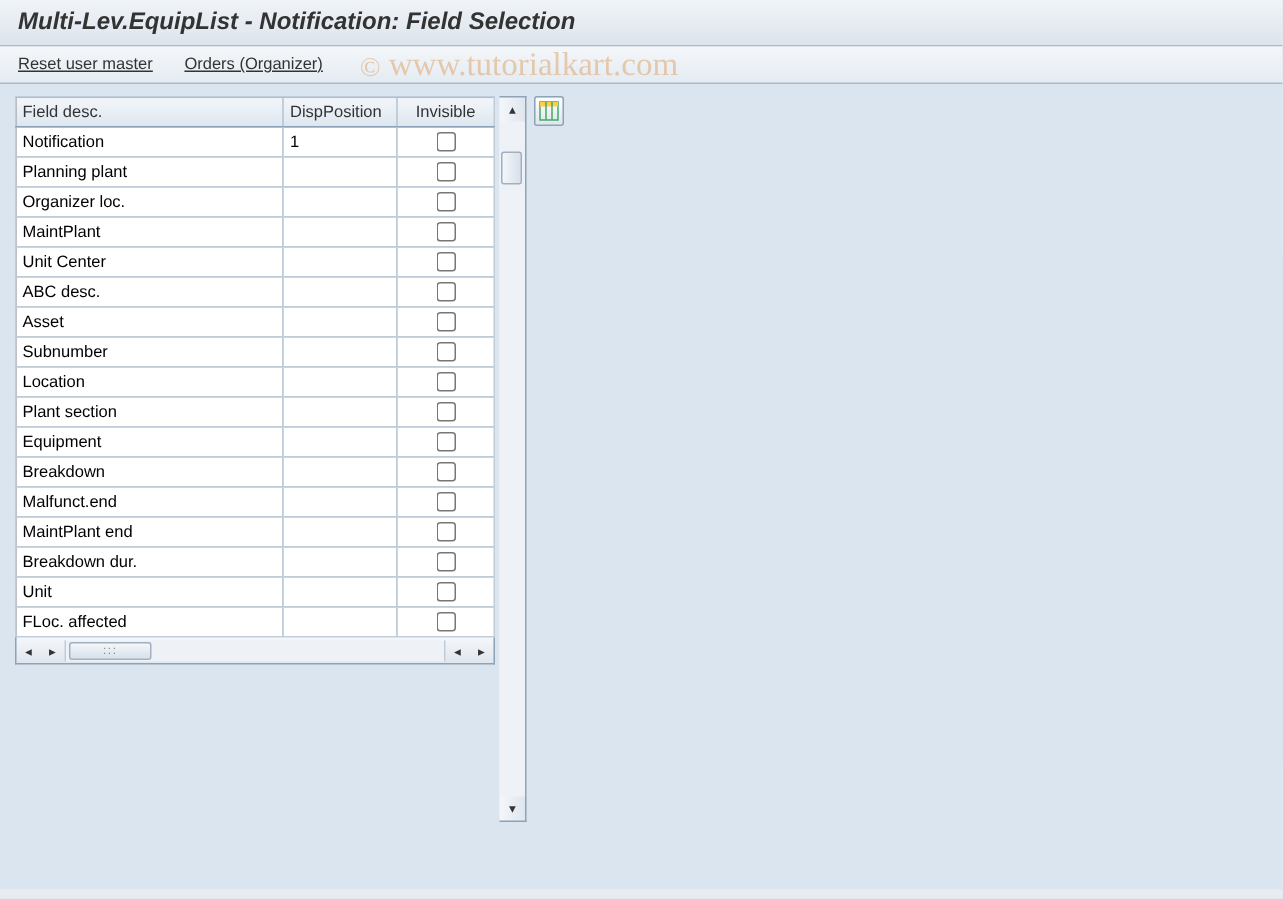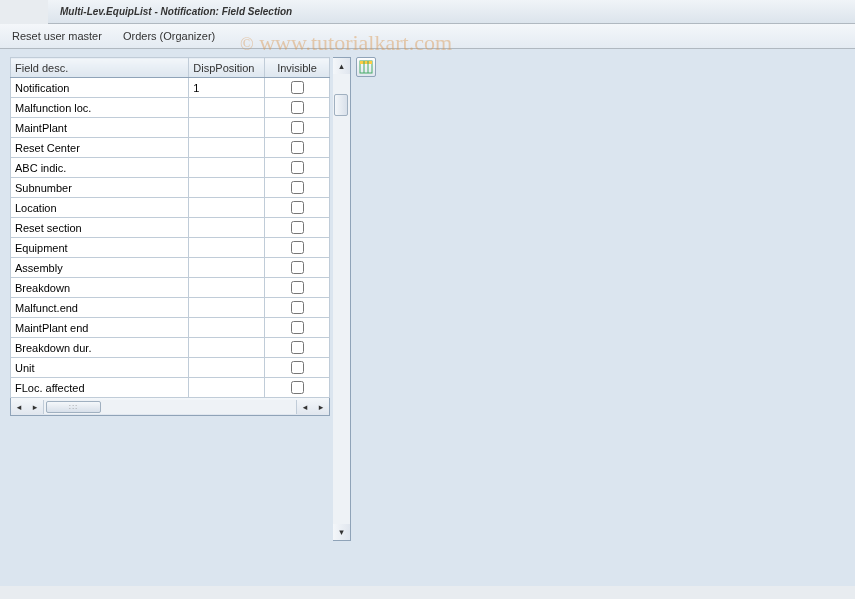--- a/index.html
+++ b/index.html
@@ -9,34 +9,33 @@
       background: #e8ecf0;
       width: 855px;
       height: 599px;
       overflow: hidden;
       position: relative;
     }
     .title-bar {
       background: linear-gradient(to bottom, #f0f4f8, #dce4ec);
       border-bottom: 1px solid #b0b8c0;
       padding: 6px 12px;
-      font-size: 10px;
+      font-size: 16px;
       font-weight: bold;
       font-style: italic;
       color: #333;
-      margin-left: 48px;
     }
     .toolbar {
       background: linear-gradient(to bottom, #f4f7fa, #e4ebf2);
       border-bottom: 1px solid #b0b8c0;
       padding: 6px 12px;
       font-size: 11px;
       color: #333;
     }
-    .toolbar span { margin-right: 18px; cursor: pointer; }
+    .toolbar span { margin-right: 18px; cursor: pointer; text-decoration: underline; }
     .content-area {
       background: #dbe5ef;
       padding: 8px 10px;
       height: calc(100% - 62px);
       position: relative;
     }
     .table-wrapper {
       display: inline-block;
       vertical-align: top;
       position: relative;
@@ -201,77 +200,84 @@
       </thead>
       <tbody id="grid-body">
           <tr>
             <td class="col-desc">Notification</td>
             <td class="col-pos">1</td>
             <td class="col-inv">
               <input type="checkbox" style="">
             </td>
           </tr>
           <tr>
-            <td class="col-desc">Malfunction loc.</td>
+            <td class="col-desc">Planning plant</td>
+            <td class="col-pos"></td>
+            <td class="col-inv">
+              <input type="checkbox" style="">
+            </td>
+          </tr>
+          <tr>
+            <td class="col-desc">Organizer loc.</td>
             <td class="col-pos"></td>
             <td class="col-inv">
               <input type="checkbox" style="">
             </td>
           </tr>
           <tr>
             <td class="col-desc">MaintPlant</td>
             <td class="col-pos"></td>
             <td class="col-inv">
               <input type="checkbox" style="">
             </td>
           </tr>
           <tr>
-            <td class="col-desc">Reset Center</td>
-            <td class="col-pos"></td>
-            <td class="col-inv">
-              <input type="checkbox" style="">
-            </td>
-          </tr>
-          <tr>
-            <td class="col-desc">ABC indic.</td>
+            <td class="col-desc">Unit Center</td>
+            <td class="col-pos"></td>
+            <td class="col-inv">
+              <input type="checkbox" style="">
+            </td>
+          </tr>
+          <tr>
+            <td class="col-desc">ABC desc.</td>
+            <td class="col-pos"></td>
+            <td class="col-inv">
+              <input type="checkbox" style="">
+            </td>
+          </tr>
+          <tr>
+            <td class="col-desc">Asset</td>
             <td class="col-pos"></td>
             <td class="col-inv">
               <input type="checkbox" style="">
             </td>
           </tr>
           <tr>
             <td class="col-desc">Subnumber</td>
             <td class="col-pos"></td>
             <td class="col-inv">
               <input type="checkbox" style="">
             </td>
           </tr>
           <tr>
             <td class="col-desc">Location</td>
             <td class="col-pos"></td>
             <td class="col-inv">
               <input type="checkbox" style="">
             </td>
           </tr>
           <tr>
-            <td class="col-desc">Reset section</td>
+            <td class="col-desc">Plant section</td>
             <td class="col-pos"></td>
             <td class="col-inv">
               <input type="checkbox" style="">
             </td>
           </tr>
           <tr>
             <td class="col-desc">Equipment</td>
-            <td class="col-pos"></td>
-            <td class="col-inv">
-              <input type="checkbox" style="">
-            </td>
-          </tr>
-          <tr>
-            <td class="col-desc">Assembly</td>
             <td class="col-pos"></td>
             <td class="col-inv">
               <input type="checkbox" style="">
             </td>
           </tr>
           <tr>
             <td class="col-desc">Breakdown</td>
             <td class="col-pos"></td>
             <td class="col-inv">
               <input type="checkbox" style="">

